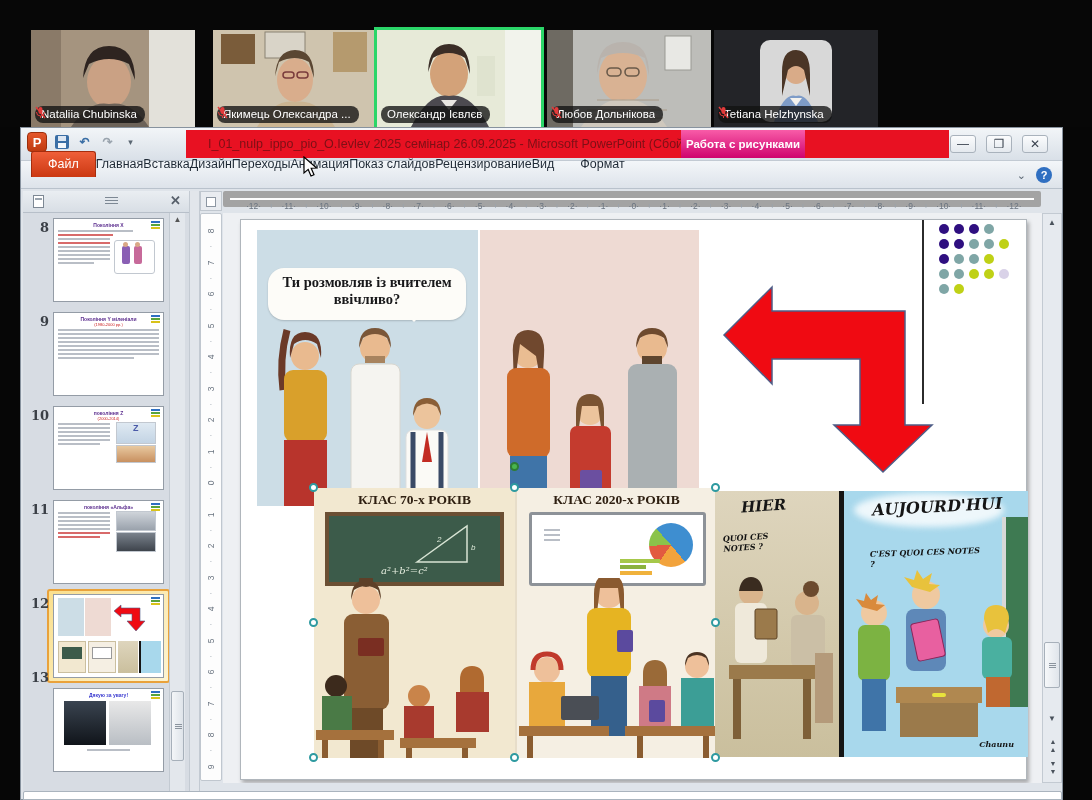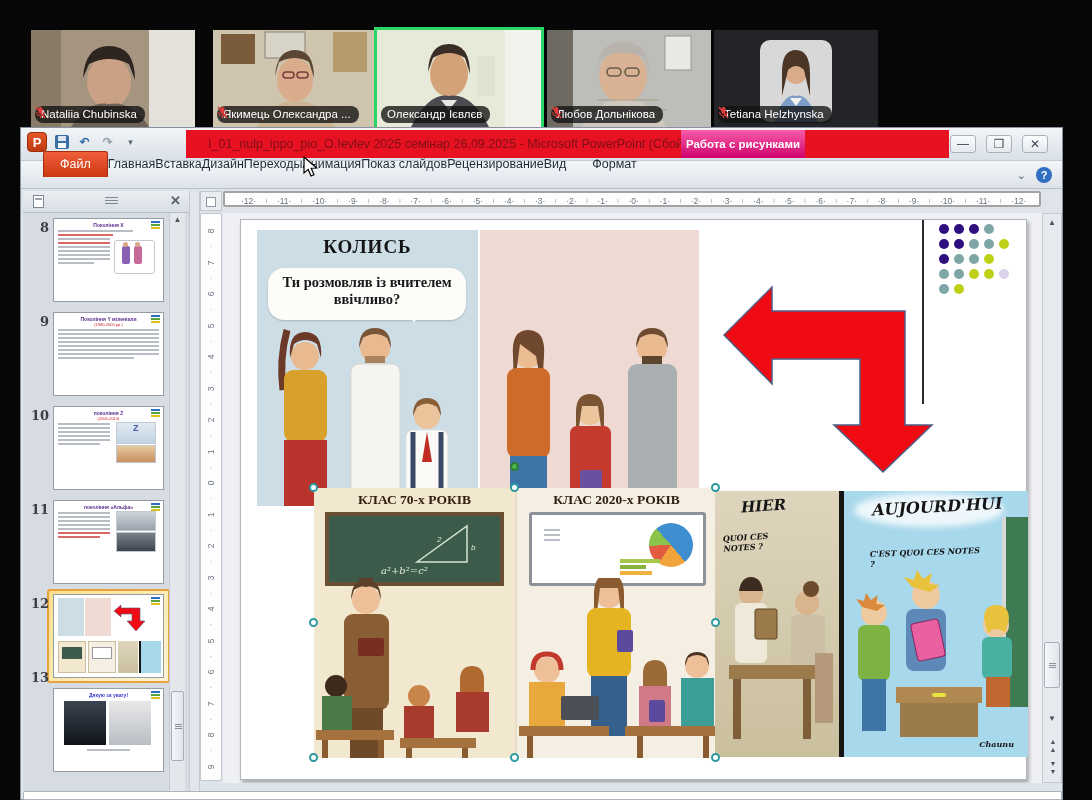--- a/index.html
+++ b/index.html
@@ -34,21 +34,21 @@
     background:linear-gradient(#f85ca8,#cf026d); color:#fff; font-size:11.5px; font-weight:bold;
     display:flex; align-items:center; justify-content:center; }
   .ctx-tint { position:absolute; left:660px; top:33px; width:124px; height:27px;
     background:linear-gradient(rgba(246,182,214,.6),rgba(246,182,214,0)); }
   .winbtns { position:absolute; right:14px; top:7px; display:flex; gap:10px; }
   .winbtn { width:26px; height:18px; display:flex; align-items:center; justify-content:center;
     color:#3c4450; font-size:12px; border:1px solid #a9b2bc; border-radius:3px; background:linear-gradient(#fbfcfd,#e4e9ee); }
 
   .tabrow { position:absolute; left:0; top:33px; width:100%; height:28px;
     background:linear-gradient(#f3f6f9,#dde3ea); border-bottom:1px solid #b9c2cc; }
-  .tabs { position:absolute; left:22px; top:0; height:16px; display:flex; align-items:flex-end; }
+  .tabs { position:absolute; left:10px; top:0; height:16px; display:flex; align-items:flex-end; }
   .tab { font-size:12.5px; color:#1f2a36; padding:5px 0 6px; white-space:nowrap; }
   .tab.file { background:linear-gradient(#ef5f39,#cb3812); color:#fff; border:1px solid #a52d0e;
     border-bottom:none; border-radius:3px 3px 0 0; padding:5px 16px 6px; }
   .tab.fmt { margin-left:26px; }
   .ribbon-right { position:absolute; right:10px; top:6px; display:flex; gap:10px; align-items:center; }
   .chev { color:#5a6672; font-size:11px; }
   .helpbtn { width:16px; height:16px; border-radius:50%; background:#2f6fc1; color:#fff;
     font-size:11px; font-weight:bold; text-align:center; line-height:16px; }
 
   
@@ -81,21 +81,21 @@
   .grip { position:absolute; left:3px; top:32px; width:7px; }
   .grip i { display:block; height:1px; background:#8b949e; margin-bottom:1px; }
   .splitter { position:absolute; left:168px; top:63px; width:11px; height:608px; background:#e2e6eb;
     border-left:1px solid #c3cad2; border-right:1px solid #c3cad2; }
 
   
   .corner { position:absolute; left:179px; top:63px; width:22px; height:20px; background:#e9ecf0;
     border:1px solid #c0c7cf; }
   .corner::after { content:""; display:block; width:8px; height:8px; margin:5px auto; background:#fff; border:1px solid #8d97a2; }
   .hruler { position:absolute; left:202px; top:63px; width:818px; height:16px; background:#fdfdfd;
-    border:2px solid #a3a3a3; border-radius:2px; }
+    border:7px solid #a3a3a3; border-radius:2px; }
   .hruler .nums { position:absolute; left:16px; right:12px; top:3px; display:flex; justify-content:space-between;
     font-size:8.5px; color:#6a7480; }
   .hruler .nums i { font-style:normal; color:#9aa4ae; font-size:7px; padding-top:1px; }
   .vruler { position:absolute; left:179px; top:85px; width:22px; height:568px; background:#fdfdfd;
     border:1px solid #c0c7cf; border-radius:2px; }
   .vruler .nums { position:absolute; top:12px; bottom:8px; left:0; right:0; display:flex; flex-direction:column;
     justify-content:space-between; align-items:center; font-size:8.5px; color:#6a7480; }
   .vruler .nums span { transform:rotate(-90deg); }
   .vruler .nums i { font-style:normal; color:#9aa4ae; font-size:7px; }
 
@@ -618,21 +618,20 @@
             <b style="background: rgb(217, 210, 232);"></b>
           </div>
           <div class="drow">
             <b style="background: rgb(127, 166, 166);"></b>
             <b style="background: rgb(191, 209, 22);"></b>
           </div>
         </div>
 
       <div class="pic1">
         <div class="pane then">
-          <div class="pane-hd">КОЛИСЬ</div>
           <div class="bubble">Ти розмовляв із вчителем ввічливо?</div>
           <svg class="figs" viewBox="0 0 221 186">
             <circle cx="48" cy="36" r="14" fill="#e9ba8f"></circle>
             <path d="M33,38 Q31,12 48,12 Q66,12 64,38 L60,24 Q48,16 37,24 Z" fill="#6b3a28"></path>
             <path d="M30,10 q-8,30 -4,60" stroke="#6b3a28" stroke-width="7" fill="none"></path>
             <rect x="27" y="50" width="43" height="72" rx="9" fill="#d9a02b"></rect>
             <rect x="27" y="120" width="43" height="66" fill="#b8342c"></rect>
             <circle cx="118" cy="28" r="15" fill="#e9ba8f"></circle>
             <path d="M102,28 Q102,8 118,8 Q134,8 134,28 L130,18 Q118,10 106,18 Z" fill="#7a5638"></path>
             <rect x="108" y="36" width="20" height="7" fill="#a8835e"></rect>

